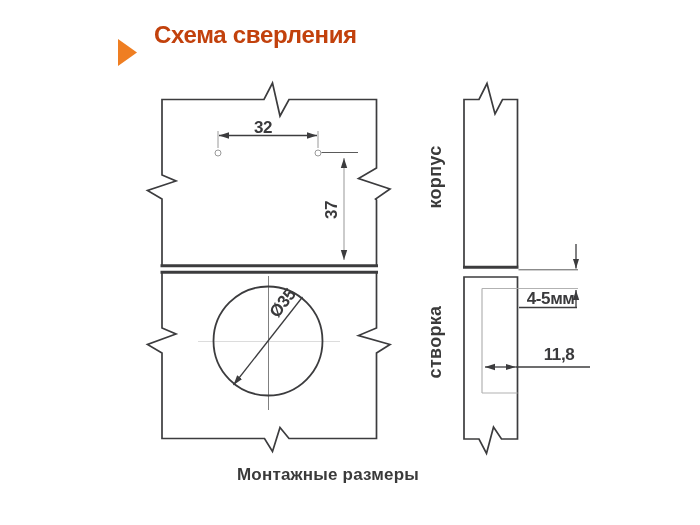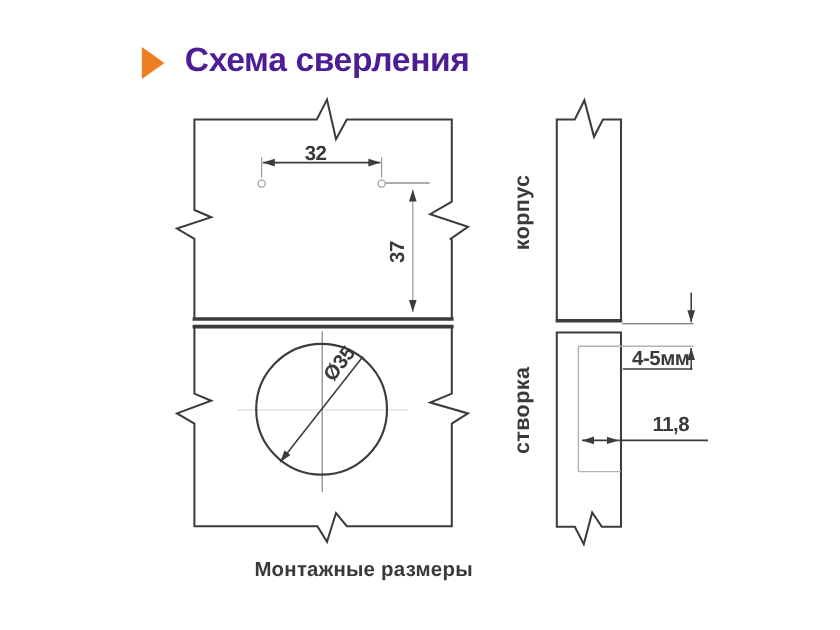--- a/index.html
+++ b/index.html
@@ -4,27 +4,27 @@
 <style>
   html,body{margin:0;padding:0;}
   body{
     width:700px;height:525px;background:#ffffff;position:relative;overflow:hidden;
     font-family:"Liberation Sans", sans-serif;
   }
   .page{position:absolute;inset:0;}
   .title-row{position:absolute;left:0;top:0;width:700px;height:80px;}
   .title-marker{position:absolute;left:118px;top:38px;}
   .page-title{
-    position:absolute;left:154px;top:34px;margin:0;
-    font-size:28px;font-weight:bold;color:#4c1d95;letter-spacing:-0.3px;
+    position:absolute;left:154px;top:21px;margin:0;
+    font-size:24px;font-weight:bold;color:#c2410c;letter-spacing:-0.3px;
     white-space:nowrap;
   }
   .drawing{position:absolute;left:0;top:0;}
   .caption{
-    position:absolute;left:103px;top:465px;width:400px;
+    position:absolute;left:128px;top:465px;width:400px;
     text-align:center;font-size:17px;font-weight:600;color:#3a3a3a;
     letter-spacing:0.2px;white-space:nowrap;
   }
   
   .outline{fill:none;stroke:#3c3c3e;stroke-width:1.7;stroke-linejoin:miter;}
   .thick{stroke:#3c3c3e;stroke-width:3;}
   .dimline{stroke:#3c3c3e;stroke-width:1.3;}
   .graydim{stroke:#a8a8a8;stroke-width:1.2;}
   .ext{stroke:#5a5a5a;stroke-width:1;}
   .tick{stroke:#9a9a9a;stroke-width:1;}

